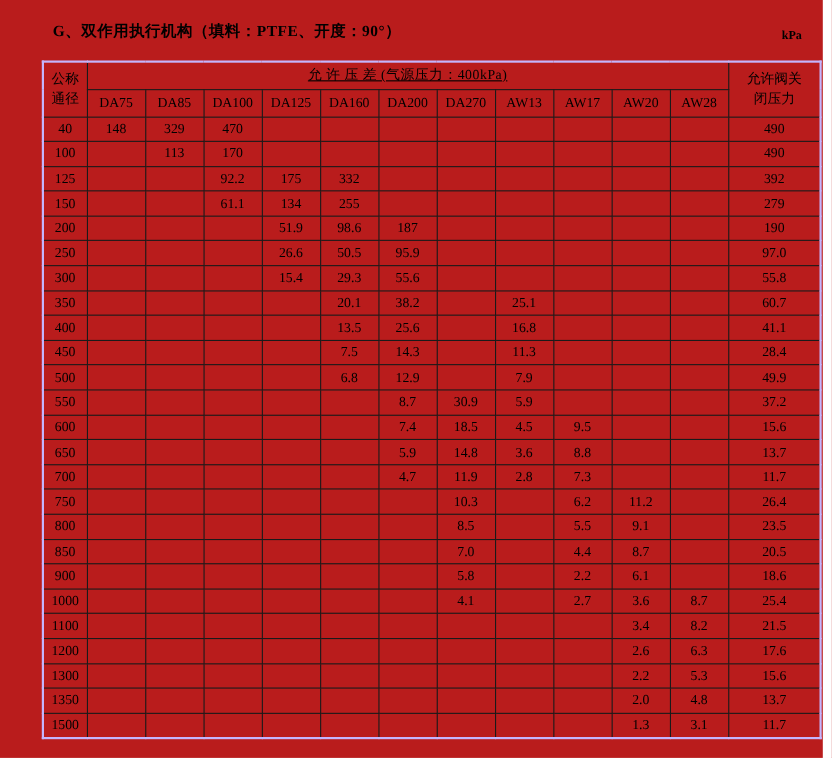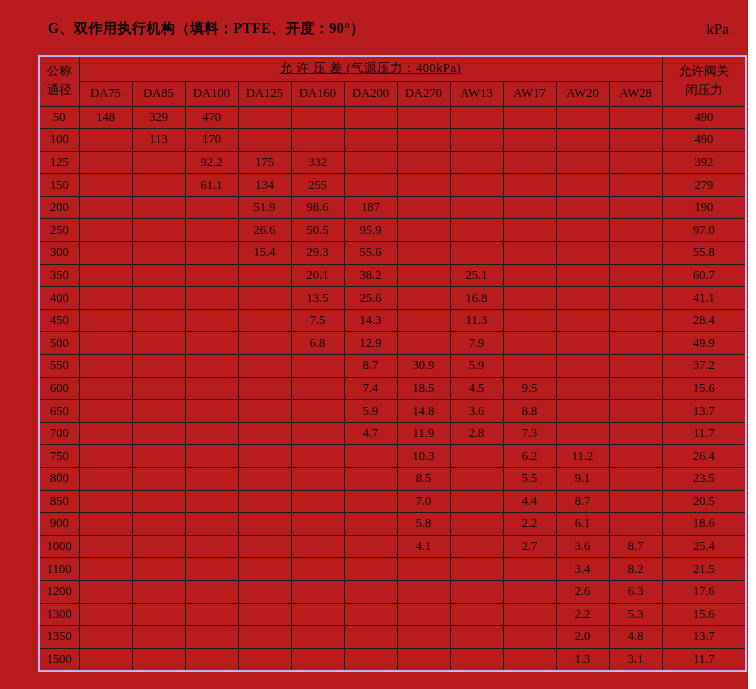--- a/index.html
+++ b/index.html
@@ -23,22 +23,22 @@
     align-items: flex-end;
   }
   .doc-title {
     font-size: 14px;
     font-weight: bold;
     letter-spacing: 0.5px;
     padding-left: 10px;
     white-space: nowrap;
   }
   .unit-label {
-    font-size: 15px;
-    font-weight: normal;
+    font-size: 11px;
+    font-weight: bold;
     padding-right: 16px;
   }
   table.spec {
     position: absolute;
     left: 38px;
     top: 55px;
     width: 707px;
     border-collapse: collapse;
     table-layout: fixed;
     border: 2px solid #c4b5fd;
@@ -104,21 +104,21 @@
           <th>DA200</th>
           <th>DA270</th>
           <th>AW13</th>
           <th>AW17</th>
           <th>AW20</th>
           <th>AW28</th>
         </tr>
     </thead>
     <tbody>
         <tr>
-          <td>50</td>
+          <td>40</td>
           <td>148</td>
           <td>329</td>
           <td>470</td>
           <td></td>
           <td></td>
           <td></td>
           <td></td>
           <td></td>
           <td></td>
           <td></td>

